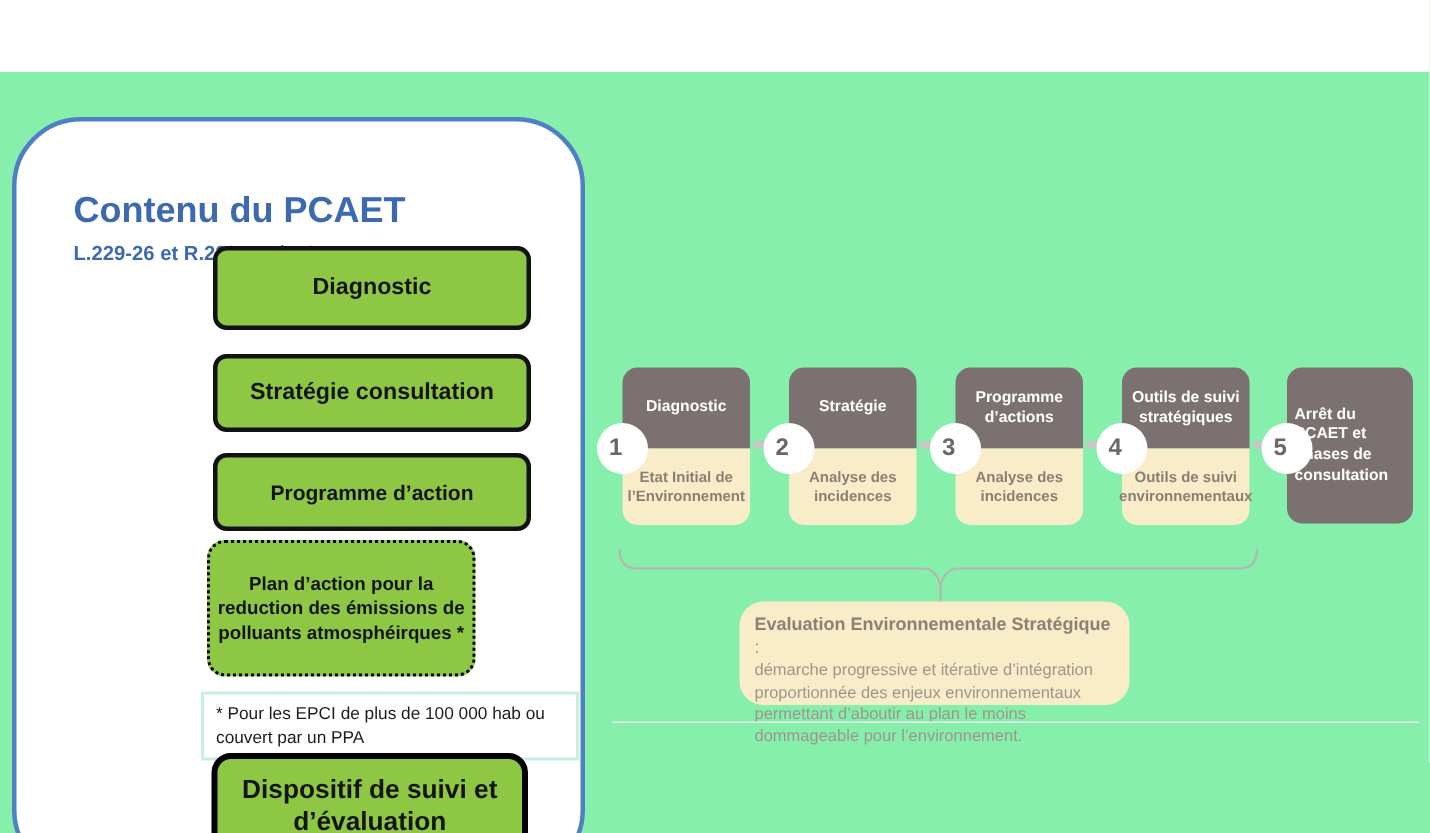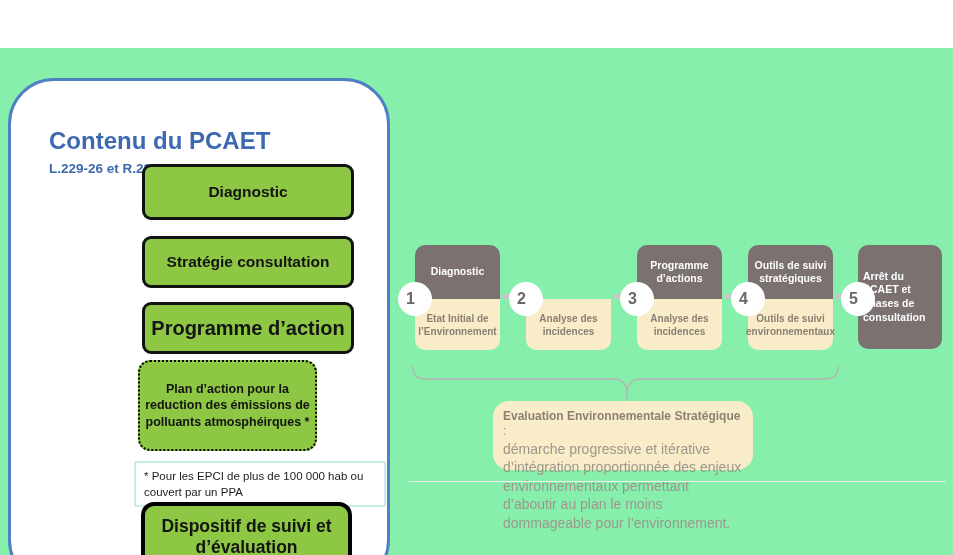--- a/index.html
+++ b/index.html
@@ -19,21 +19,21 @@
   .panel-subtitle{
     position:absolute;left:38px;top:80px;font-size:13.5px;font-weight:bold;color:#3d69b1;white-space:nowrap;
   }
   .gbox{
     position:absolute;background:#8dc743;border:3px solid #121212;border-radius:9px;
     display:flex;align-items:center;justify-content:center;text-align:center;
     color:#141414;font-weight:bold;box-sizing:border-box;
   }
   .gbox.b0{left:142px;top:116px;width:212px;height:56px;font-size:15.5px;}
   .gbox.b1{left:142px;top:188px;width:212px;height:52px;font-size:15.5px;}
-  .gbox.b2{left:142px;top:254px;width:212px;height:52px;font-size:20px;}
+  .gbox.b2{left:142px;top:254px;width:212px;height:52px;font-size:14px;}
   .gbox.dotted{
     left:138px;top:312px;width:179px;height:91px;border:2.5px dotted #000;
     border-radius:12px;font-size:12.5px;line-height:1.3;padding:4px;
   }
   .gbox.thick{
     left:141px;top:454px;width:211px;height:70px;border:4px solid #000;
     border-radius:13px;font-size:17.5px;line-height:1.2;
   }
   .note{
     position:absolute;left:134px;top:413px;width:252px;background:#ffffff;
@@ -77,21 +77,21 @@
   .dash{
     position:absolute;top:246px;width:13px;height:5px;background:#c7c7c7;border-radius:2px;z-index:1;
   }
   .brace-svg{position:absolute;left:405px;top:314px;z-index:0;}
   .callout{
     position:absolute;left:493px;top:353px;width:260px;height:69px;background:#f9ecc9;
     border-radius:16px;box-sizing:border-box;padding:8px 10px 0 10px;text-align:left;
   }
   .callout-title{font-size:12px;font-weight:bold;color:#8a8177;line-height:1.25;}
   .callout-title .suffix{font-weight:normal;color:#9e968c;}
-  .callout-body{font-size:14px;color:#9e968c;line-height:1.32;margin-top:1px;}
+  .callout-body{font-size:11px;color:#9e968c;line-height:1.32;margin-top:1px;}
   .faint-line{position:absolute;left:408px;top:433px;width:538px;height:1px;background:#ededed;}
 </style>
 </head>
 <body>
 
 <div class="stage">
 
   <div class="panel">
     <div class="panel-title">Contenu du PCAET</div>
     <div class="panel-subtitle">L.229-26 et R.229-51 du CE</div>
@@ -110,20 +110,23 @@
       </div>
     <div class="step-bottom">
         <span>Etat Initial de l’Environnement</span>
       </div>
     <div class="step-circle">
         <span>1</span>
       </div>
   </div>
 
   <div class="step" style="left:526px;">
+    <div class="step-top">
+        <span>Stratégie</span>
+      </div>
     <div class="step-bottom">
         <span>Analyse des incidences</span>
       </div>
     <div class="step-circle">
         <span>2</span>
       </div>
   </div>
 
   <div class="step" style="left:637px;">
     <div class="step-top">

